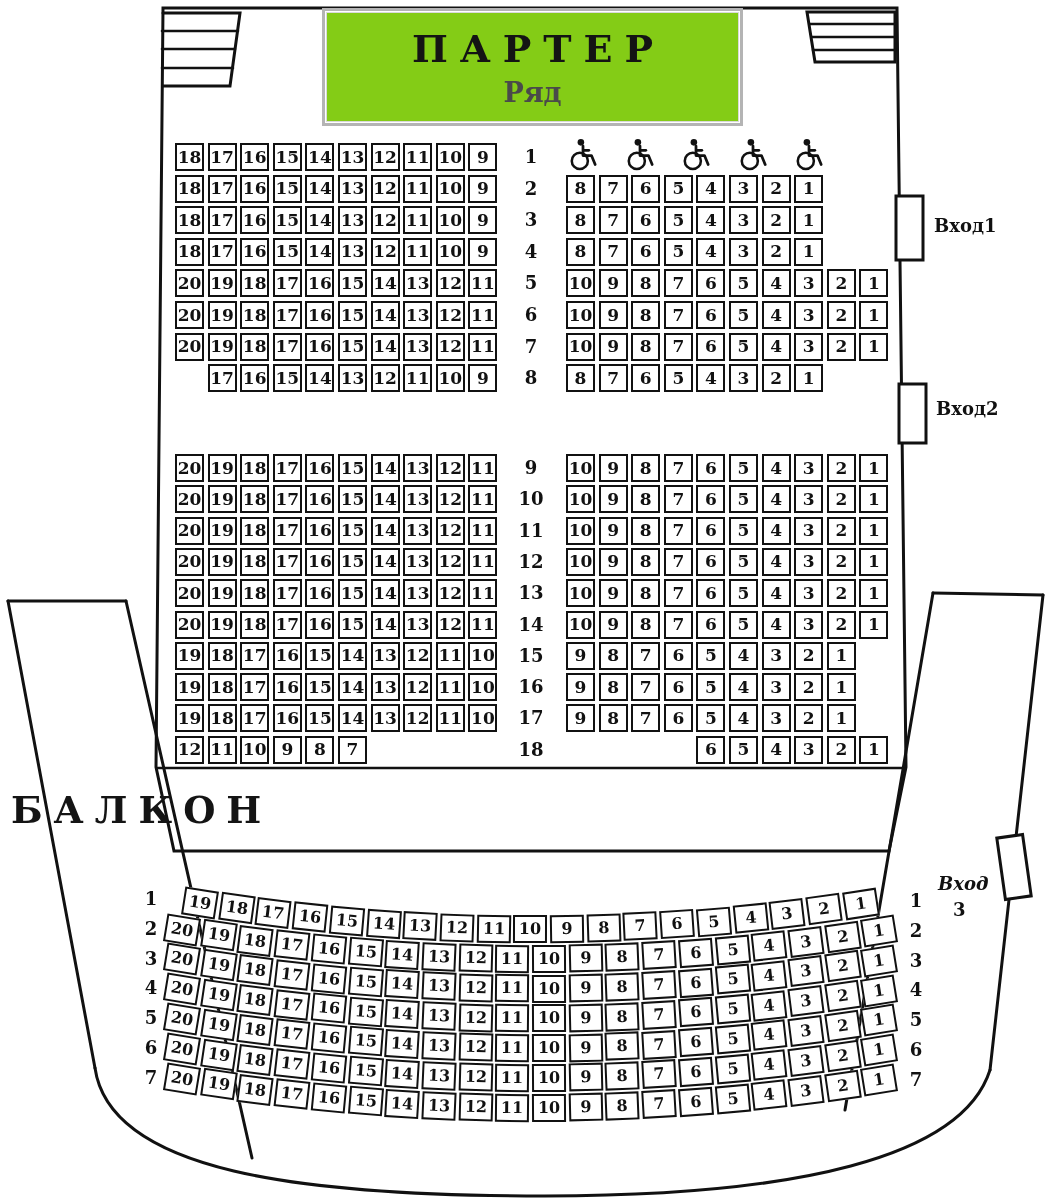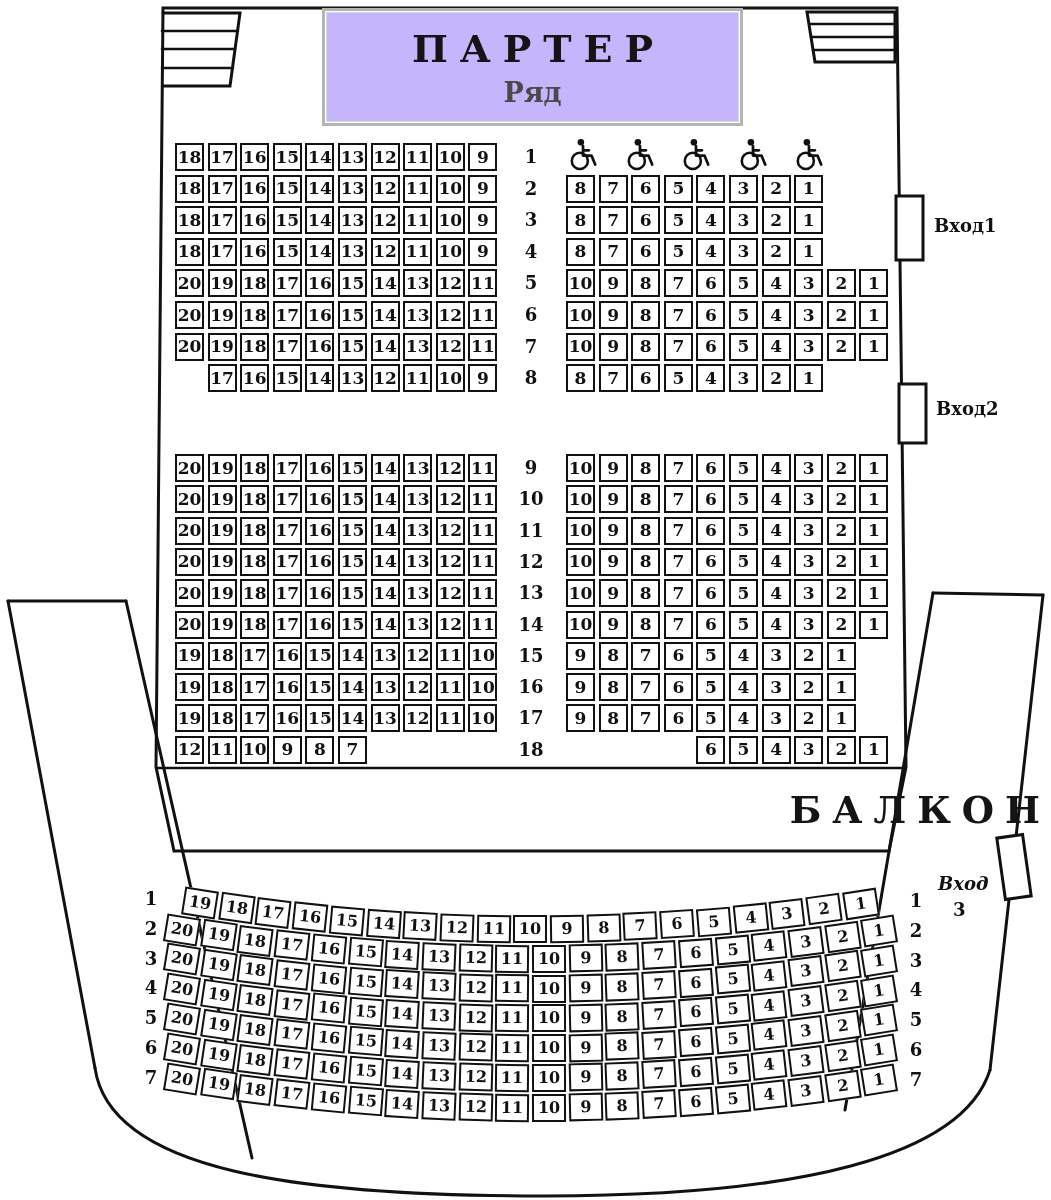--- a/index.html
+++ b/index.html
@@ -7,25 +7,25 @@
        font-family:"DejaVu Serif","Liberation Serif",serif;color:#111;}
   #outline-svg{position:absolute;left:0;top:0;width:1051px;height:1200px;}
   .seat{position:absolute;box-sizing:border-box;border:2.6px solid #111;background:#fff;
         display:flex;align-items:center;justify-content:center;
         font-weight:bold;font-size:17px;line-height:1;color:#111;}
   .bseat{font-size:16px;}
   .plab{position:absolute;width:34px;text-align:center;font-weight:bold;font-size:18px;transform:translateX(-50%);}
   .blab{position:absolute;width:26px;text-align:center;font-weight:bold;font-size:18px;}
   .wicon{position:absolute;width:34px;height:36px;}
   .titlebox{position:absolute;left:322px;top:8px;width:415px;height:112px;
-            background:#c4b5fd;border:3px solid #b4b4b4;box-shadow:inset 0 0 0 1px #fff, inset 0 0 0 2px #d9d9d9;
+            background:#84cc16;border:3px solid #b4b4b4;box-shadow:inset 0 0 0 1px #fff, inset 0 0 0 2px #d9d9d9;
             display:flex;flex-direction:column;align-items:center;justify-content:center;}
   .title-main{font-size:38px;font-weight:bold;letter-spacing:12px;color:#141414;text-indent:12px;}
   .title-sub{font-size:27px;font-weight:bold;color:#4a4a4a;margin-top:6px;}
-  .hall-title{position:absolute;left:0;top:788px;width:1051px;text-align:right;
+  .hall-title{position:absolute;left:0;top:788px;width:1051px;text-align:left;
               font-size:37px;font-weight:bold;letter-spacing:11px;color:#141414;text-indent:11px;}
   .entr{position:absolute;font-size:18px;font-weight:bold;color:#111;white-space:nowrap;}
 </style>
 </head>
 <body>
 
 <div id="map">
 
   <svg id="outline-svg" viewBox="0 0 1051 1200" fill="none" stroke="#111" stroke-width="3" stroke-linecap="round">
 

